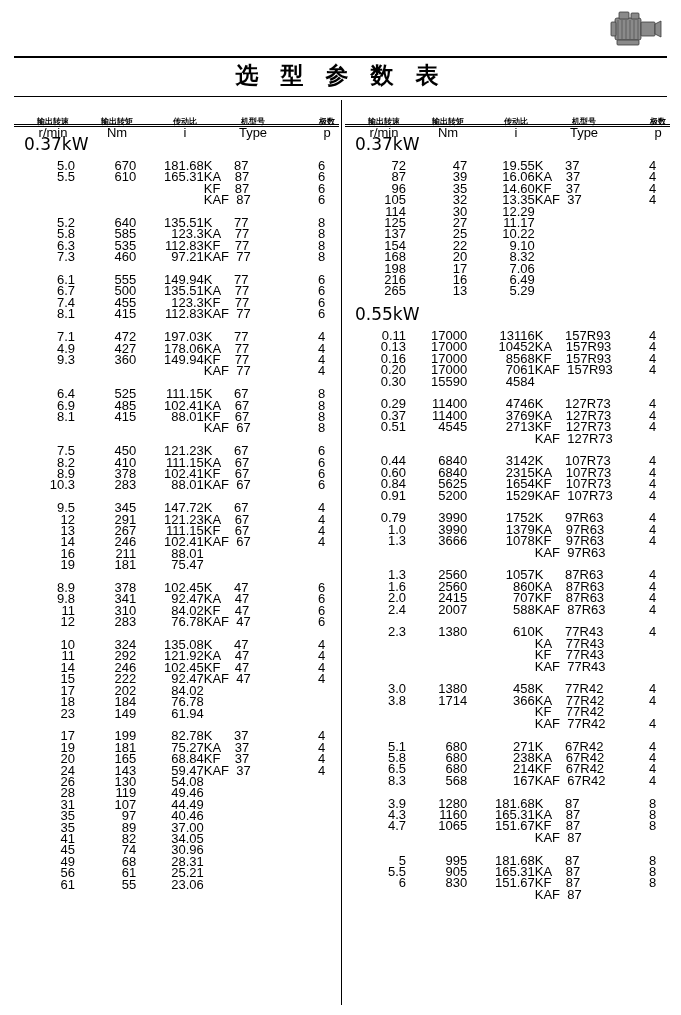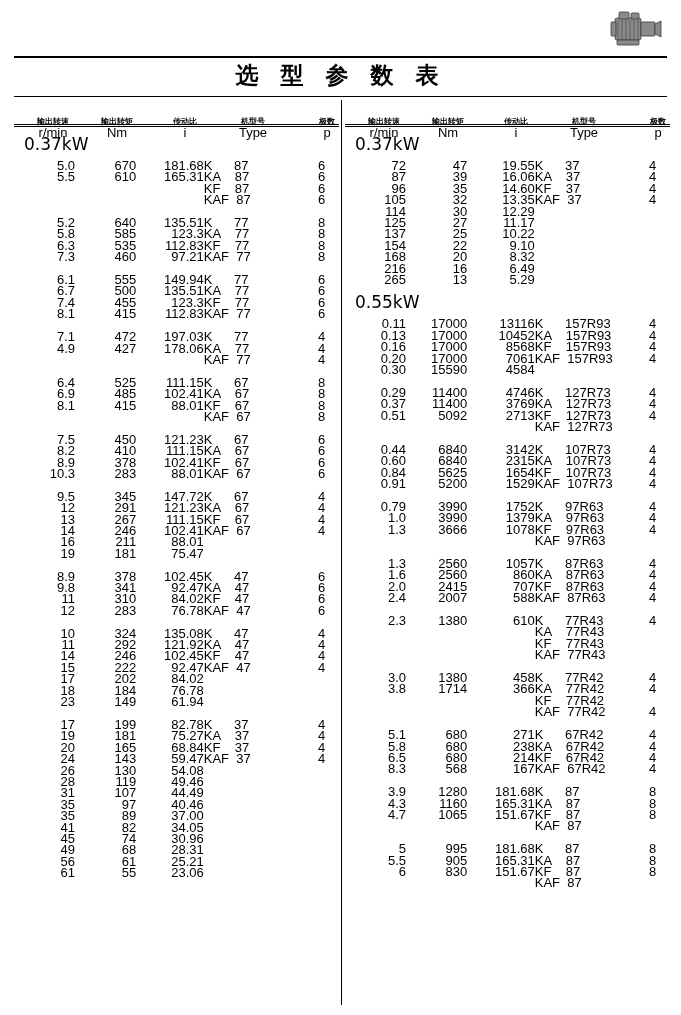--- a/index.html
+++ b/index.html
@@ -223,20 +223,27 @@
             <td class="c2">472</td>
             <td class="c3">197.03</td>
             <td class="c4">K      77</td>
             <td class="c5">4</td>
           </tr>
           <tr>
             <td class="c1">4.9</td>
             <td class="c2">427</td>
             <td class="c3">178.06</td>
             <td class="c4">KA    77</td>
+            <td class="c5">4</td>
+          </tr>
+          <tr>
+            <td class="c1">9.3</td>
+            <td class="c2">360</td>
+            <td class="c3">149.94</td>
+            <td class="c4">KF    77</td>
             <td class="c5">4</td>
           </tr>
           <tr>
             <td class="c1"> </td>
             <td class="c2"> </td>
             <td class="c3"> </td>
             <td class="c4">KAF  77</td>
             <td class="c5">4</td>
           </tr>
           <tr class="sp">
@@ -618,20 +625,27 @@
             <td class="c5"> </td>
           </tr>
           <tr>
             <td class="c1">168</td>
             <td class="c2">20</td>
             <td class="c3">8.32</td>
             <td class="c4"> </td>
             <td class="c5"> </td>
           </tr>
           <tr>
+            <td class="c1">198</td>
+            <td class="c2">17</td>
+            <td class="c3">7.06</td>
+            <td class="c4"> </td>
+            <td class="c5"> </td>
+          </tr>
+          <tr>
             <td class="c1">216</td>
             <td class="c2">16</td>
             <td class="c3">6.49</td>
             <td class="c4"> </td>
             <td class="c5"> </td>
           </tr>
           <tr>
             <td class="c1">265</td>
             <td class="c2">13</td>
             <td class="c3">5.29</td>
@@ -690,21 +704,21 @@
           </tr>
           <tr>
             <td class="c1">0.37</td>
             <td class="c2">11400</td>
             <td class="c3">3769</td>
             <td class="c4">KA    127R73</td>
             <td class="c5">4</td>
           </tr>
           <tr>
             <td class="c1">0.51</td>
-            <td class="c2">5092</td>
+            <td class="c2">4545</td>
             <td class="c3">2713</td>
             <td class="c4">KF    127R73</td>
             <td class="c5">4</td>
           </tr>
           <tr>
             <td class="c1"> </td>
             <td class="c2"> </td>
             <td class="c3"> </td>
             <td class="c4">KAF  127R73</td>
             <td class="c5"> </td>

